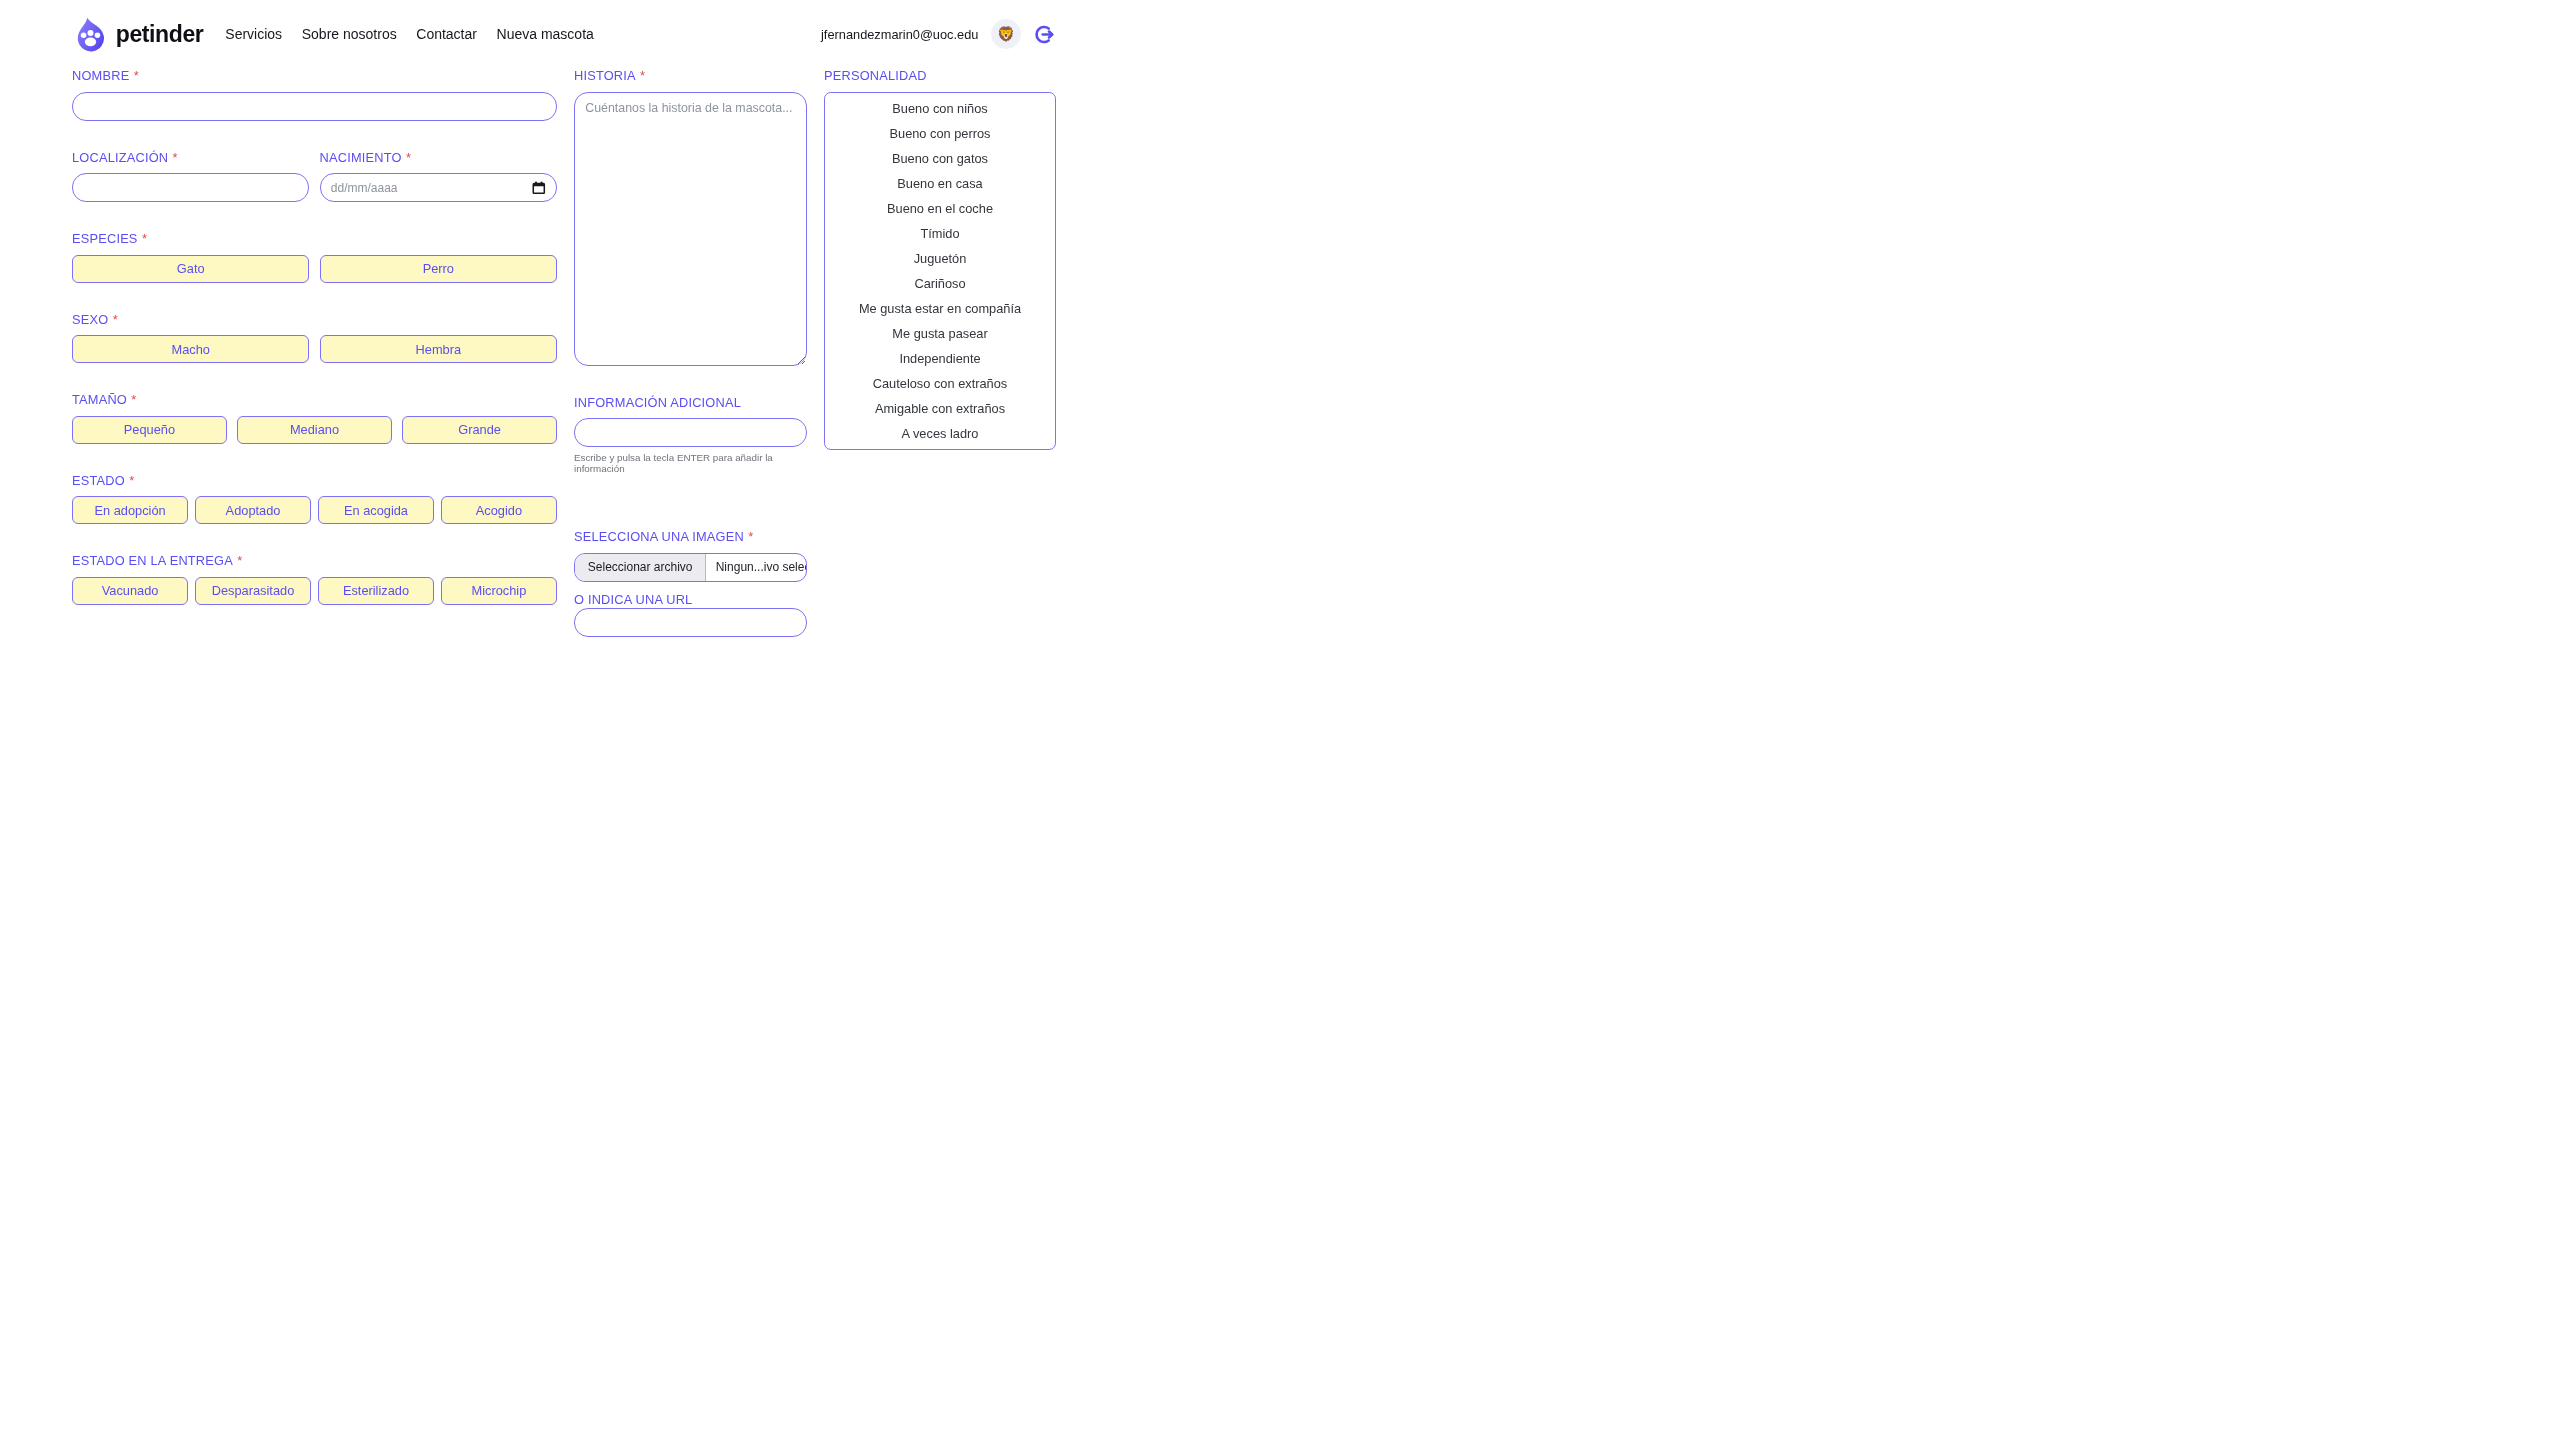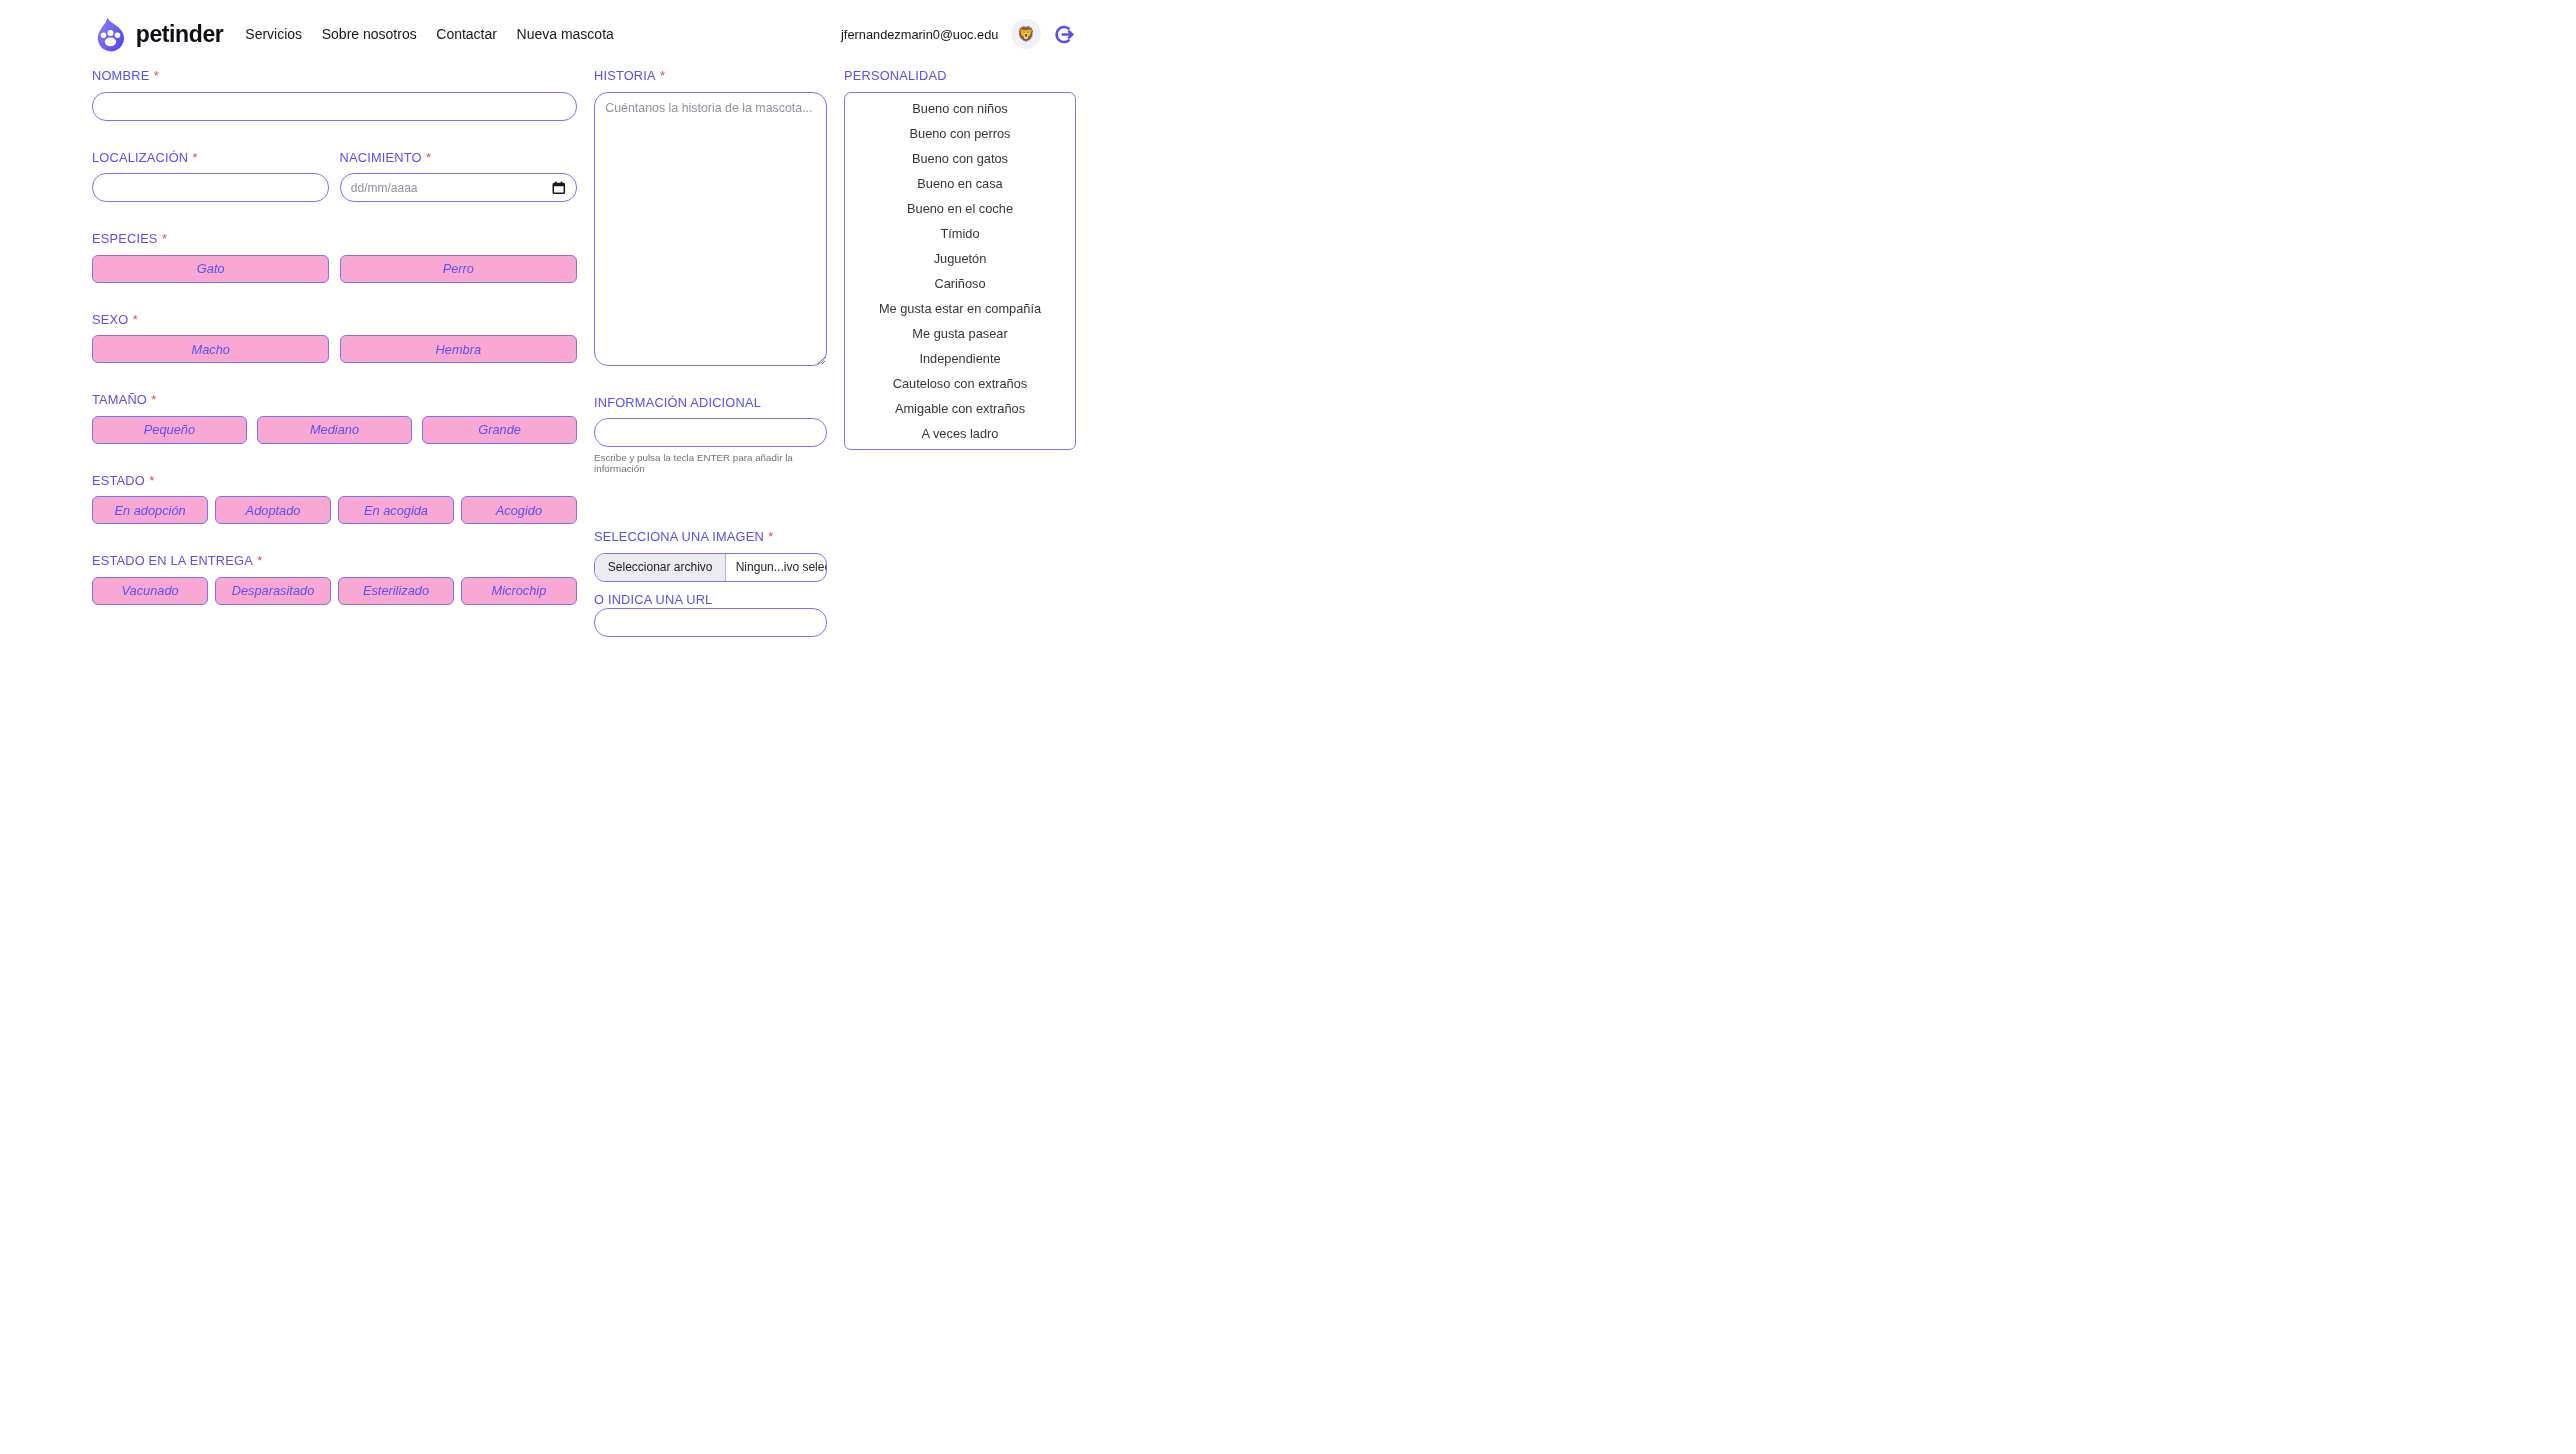--- a/index.html
+++ b/index.html
@@ -10,21 +10,21 @@
     --ink:#16181d;
     --ph:#8e949d;
     --hint:#6f747c;
   }
   *{box-sizing:border-box;}
   html,body{margin:0;padding:0;}
   body{
     width:1288px;height:727px;overflow:hidden;background:#fff;
     font-family:"Liberation Sans","DejaVu Sans",sans-serif;color:var(--ink);
   }
-  .container{width:983px;margin-left:92px;}
+  .container{width:983px;margin-left:72px;}
   
   header{height:68px;display:flex;align-items:center;}
   .header-inner{display:flex;align-items:center;}
   .brand{display:flex;align-items:center;gap:6.8px;cursor:pointer;}
   .brand-name{font-size:23px;font-weight:800;color:#0d0f14;letter-spacing:-0.4px;}
   nav{display:flex;gap:19.6px;margin-left:22px;}
   .nav-item{font-size:14px;color:var(--ink);cursor:pointer;}
   .header-right{margin-left:auto;display:flex;align-items:center;gap:12.8px;}
   .email{font-size:12.8px;color:var(--ink);}
   .avatar{width:30px;height:30px;border-radius:50%;background:#f0f1f8;
@@ -39,23 +39,23 @@
   .flabel{display:flex;gap:4.3px;align-items:baseline;font-size:12.8px;color:var(--accent);
           margin-bottom:8.5px;letter-spacing:0.2px;font-weight:500;}
   .req{color:var(--red);}
   .input{display:block;width:100%;height:29px;border:0.9px solid var(--border);border-radius:14px;
          padding:0 10.2px;font-size:12px;color:#222;outline:none;background:#fff;font-family:inherit;}
   .two-col{display:grid;grid-template-columns:1fr 1fr;column-gap:10.2px;}
   .btn-row{display:grid;column-gap:10.2px;}
   .cols-2{grid-template-columns:1fr 1fr;}
   .cols-3{grid-template-columns:1fr 1fr 1fr;}
   .cols-4{grid-template-columns:repeat(4,1fr);column-gap:6.8px;}
-  .opt-btn{height:28px;border:0.9px solid var(--border);border-radius:6px;background:#f9a8d4;
+  .opt-btn{height:28px;border:0.9px solid var(--border);border-radius:6px;background:#fef9c3;
            color:var(--accent);font-size:12.8px;display:flex;align-items:center;justify-content:center;
-           cursor:pointer;font-family:inherit;white-space:nowrap;font-style:italic;}
+           cursor:pointer;font-family:inherit;white-space:nowrap;}
   .date-field{display:flex;align-items:center;justify-content:space-between;cursor:text;}
   .date-ph{color:var(--ph);font-size:12px;}
   .cal-icon{flex:0 0 auto;display:block;}
   textarea.input{height:274px;padding:8.5px 10.2px;resize:vertical;font-size:12.4px;color:#222;}
   textarea.input::placeholder{color:var(--ph);}
   .hint{font-size:9.8px;color:var(--hint);margin-top:5.1px;}
   .image-group{margin-top:55px;margin-bottom:0;}
   .url-group{margin-top:10.2px;margin-bottom:0;}
   .url-group .flabel{margin-bottom:1.7px;}
   

